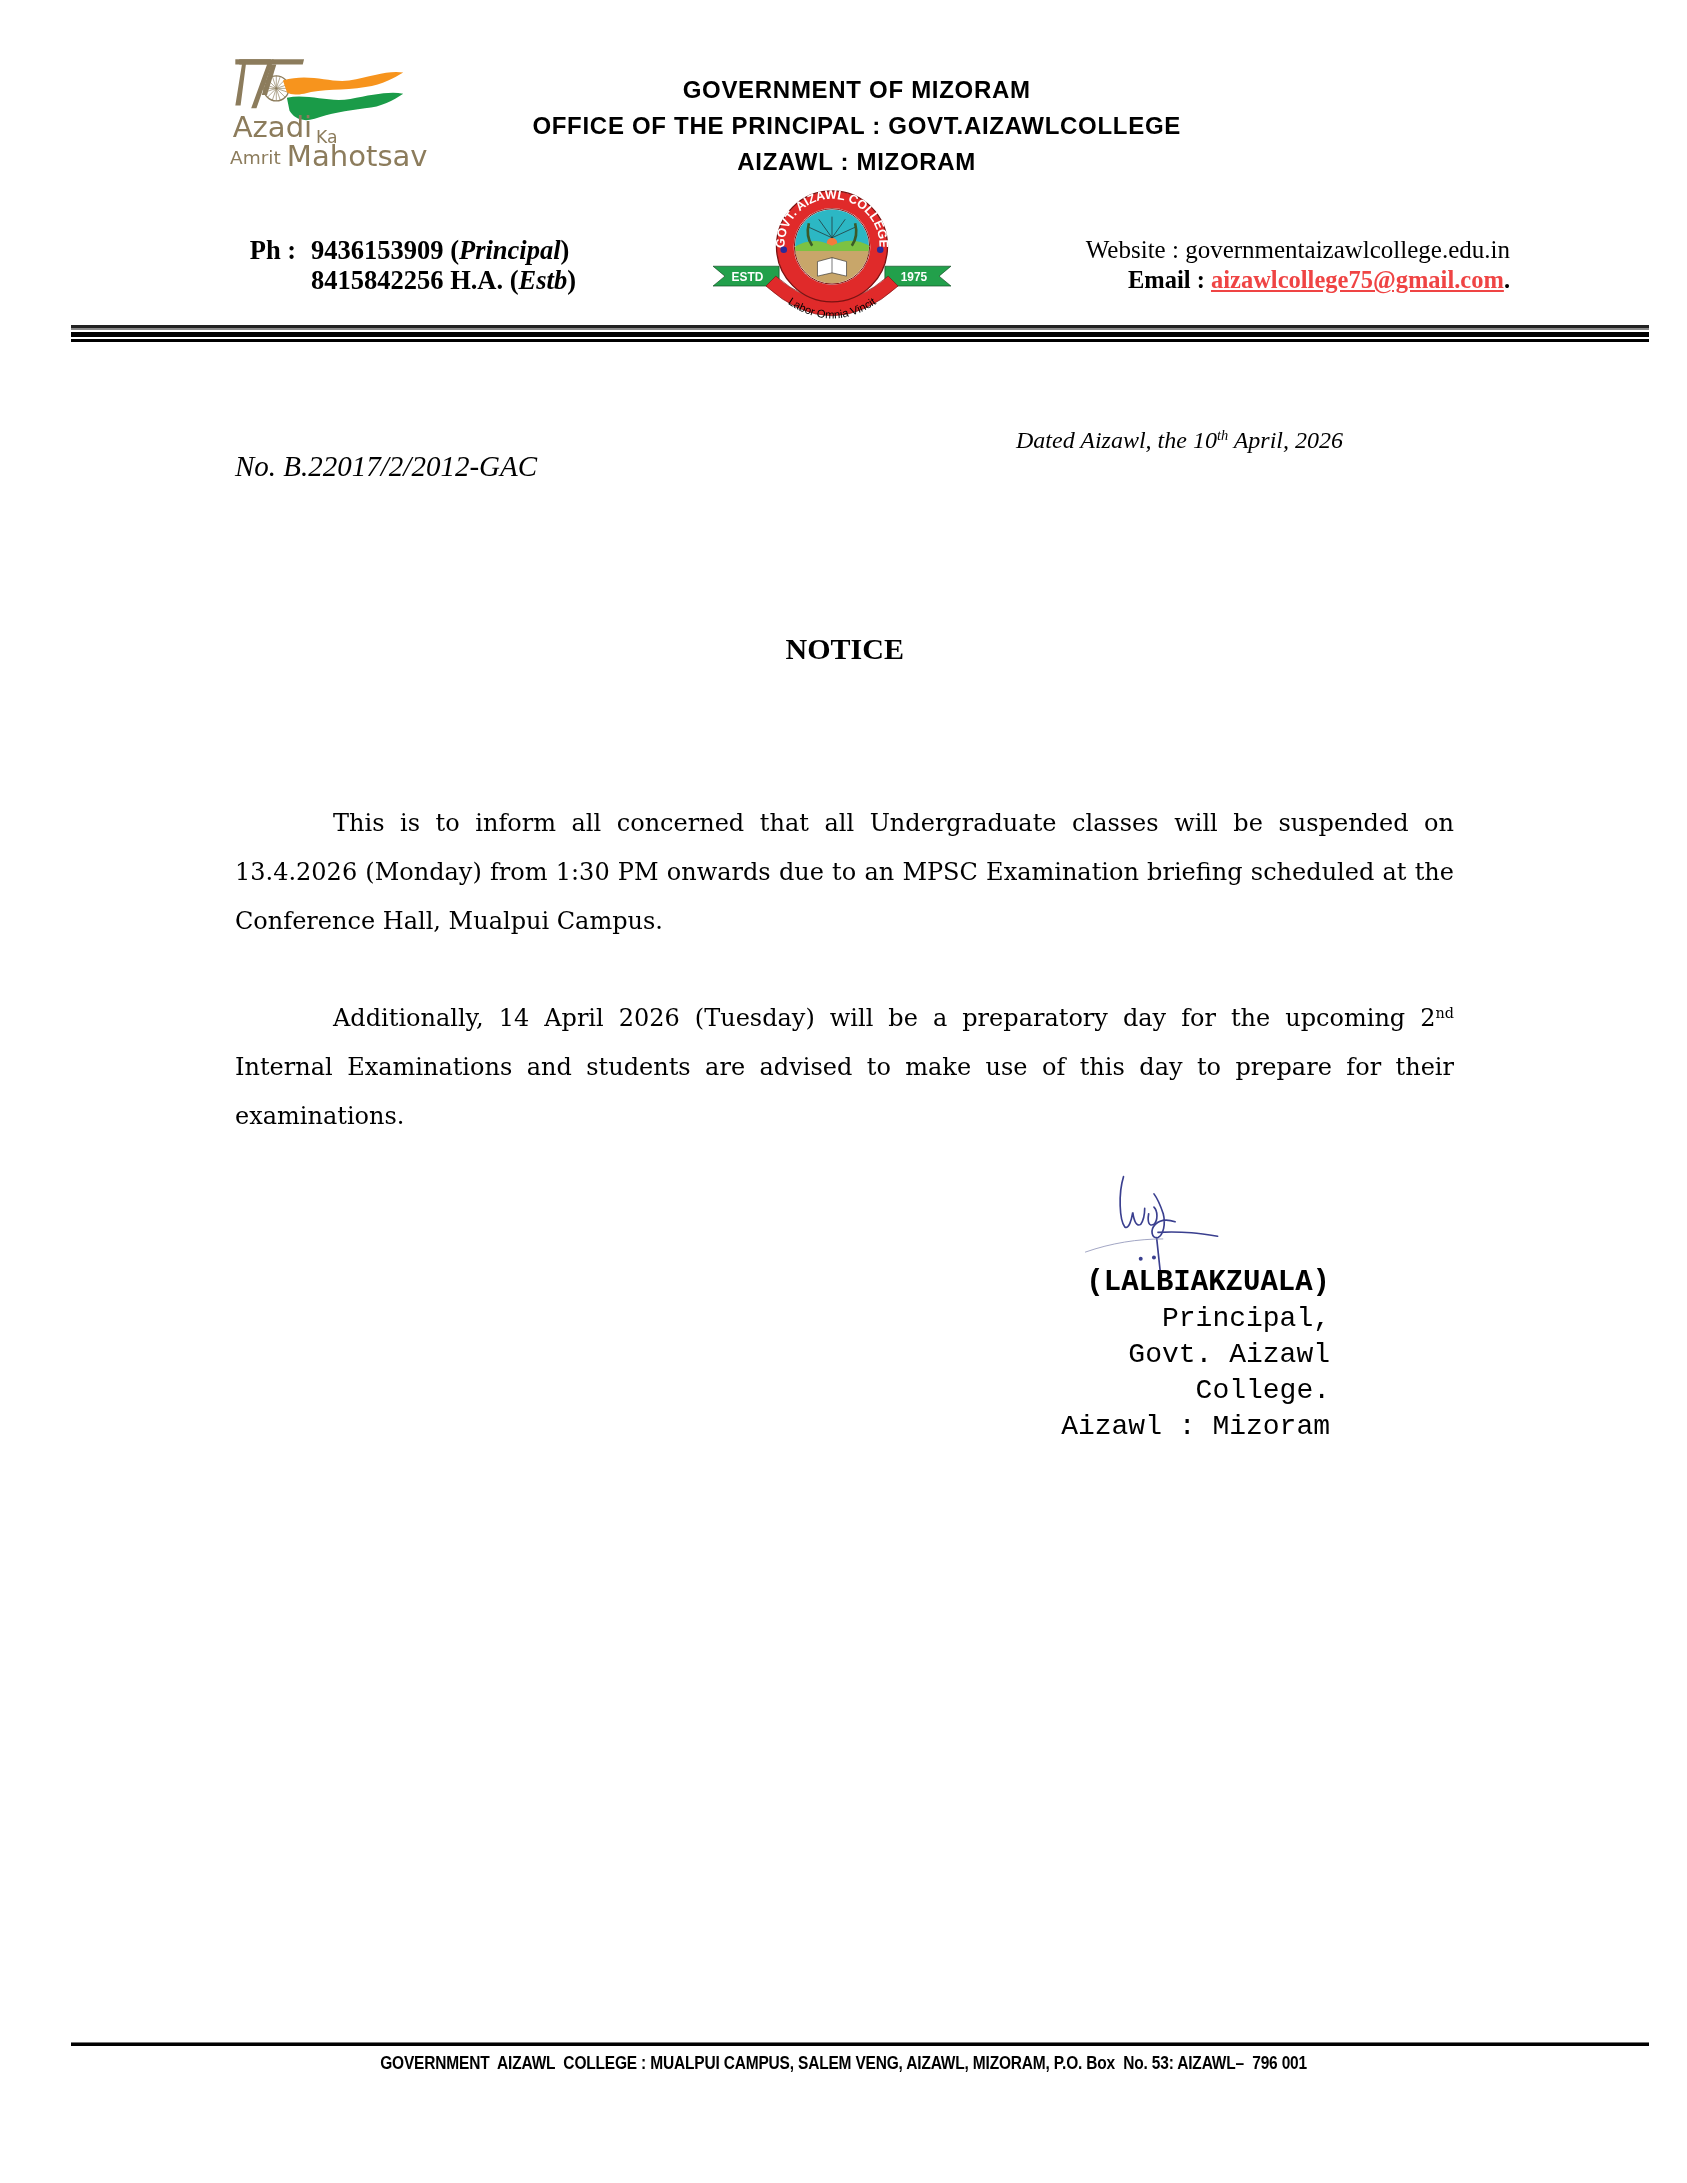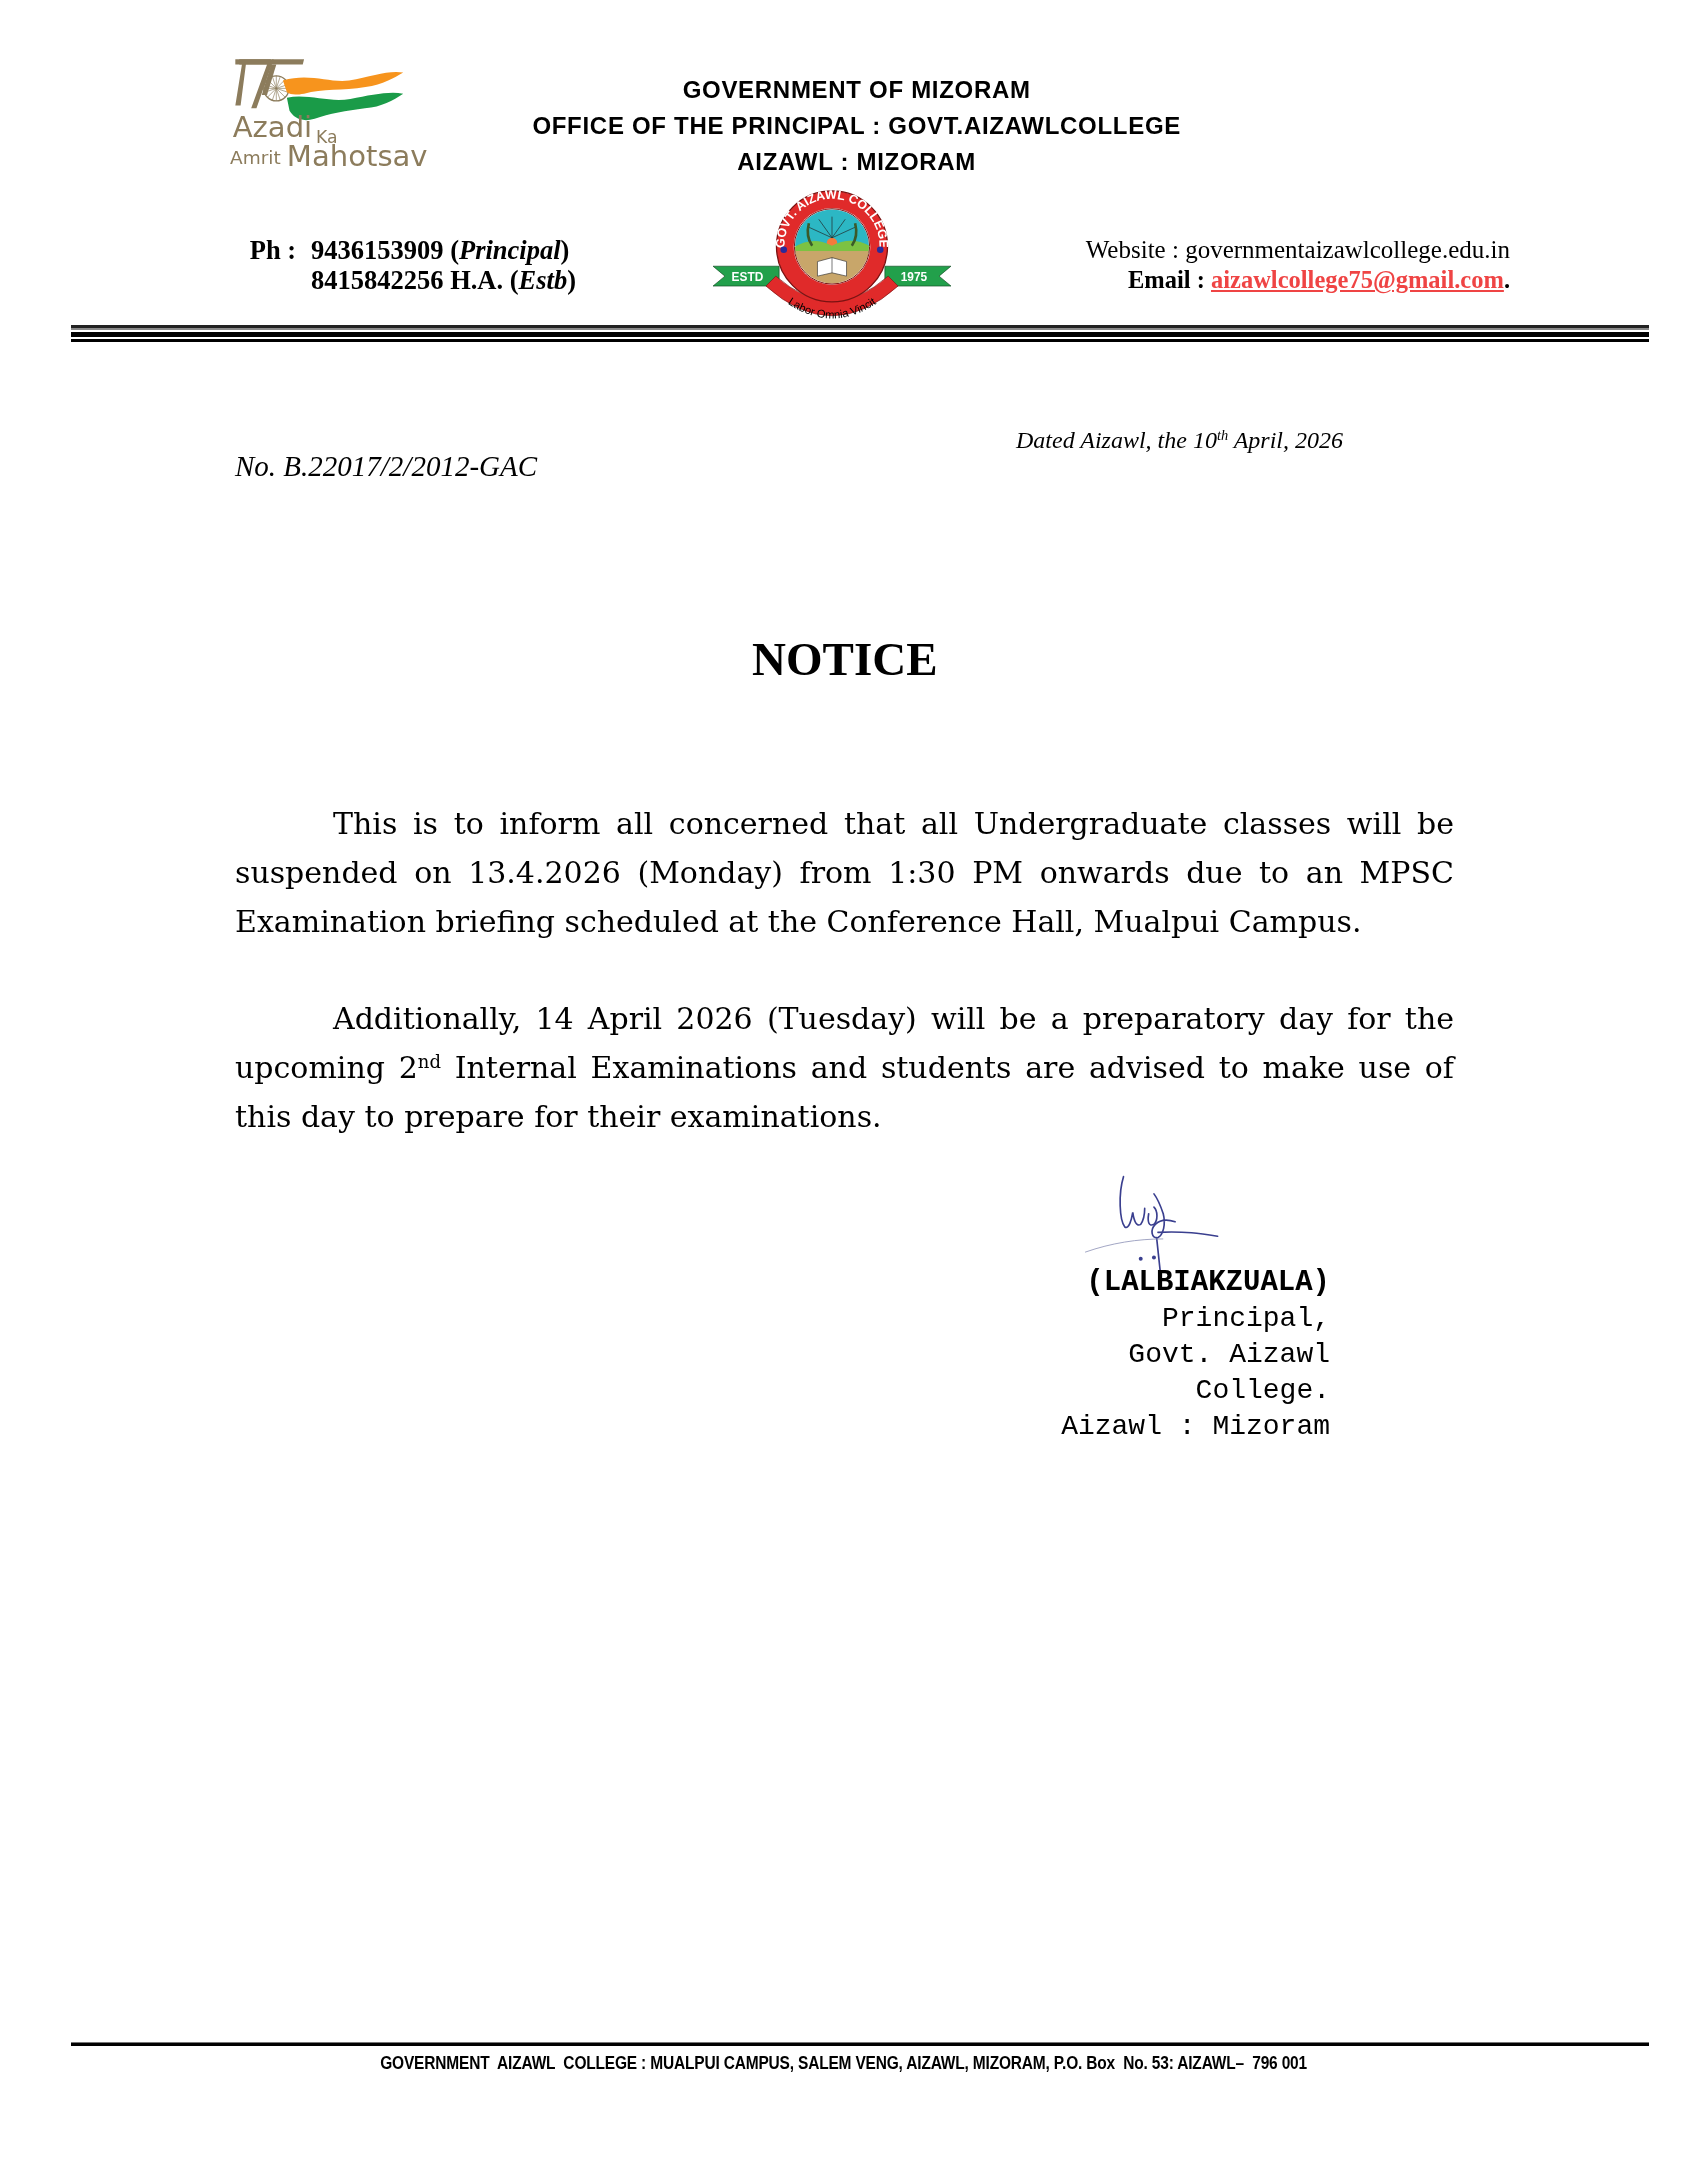--- a/index.html
+++ b/index.html
@@ -30,23 +30,23 @@
   .rule-top .r3 { height:2px; background:#fff; }
   .rule-top .r4 { height:5.3px; background:#000; }
   .rule-top .r5 { height:2.6px; background:#fff; }
   .rule-top .r6 { height:2.6px; background:#000; }
 
   
   .ref { left:235px; top:450px; font-family:"Liberation Serif", serif; font-style:italic; font-size:29px; white-space:nowrap; }
   .date { left:1016px; top:427px; font-family:"Liberation Serif", serif; font-style:italic; font-size:24px; white-space:nowrap;text-align:center; }
   sup { font-size:0.6em; line-height:0; vertical-align:0.55em; }
 
-  .notice-title { left:0; width:1687px; top:632px; text-align:center; font-family:"Liberation Serif", serif; font-weight:bold; font-size:47px; padding-left:1.3px; }
-
-  .body-text { left:235px; width:1219px; font-family:"DejaVu Serif", serif; font-size:30px; line-height:49px; text-align:justify; }
+  .notice-title { left:0; width:1687px; top:632px; text-align:center; font-family:"Liberation Serif", serif; font-weight:bold; font-size:30px; padding-left:1.3px; }
+
+  .body-text { left:235px; width:1219px; font-family:"DejaVu Serif", serif; font-size:24px; line-height:49px; text-align:justify; }
   .body-text p { margin:0; text-indent:98px; }
   .para-1 { top:799px; }
   .para-2 { top:994px; }
 
   
   .signature { left:1085px; top:1174px; width:179px; height:106px; }
   .sig-block { left:1012px; width:318px; top:1265px; text-align:right; font-family:Liberation Mono, monospace; font-size:28px; line-height:36px; }
   .sig-block .name { font-weight:bold; font-size:29px; }
 
   

